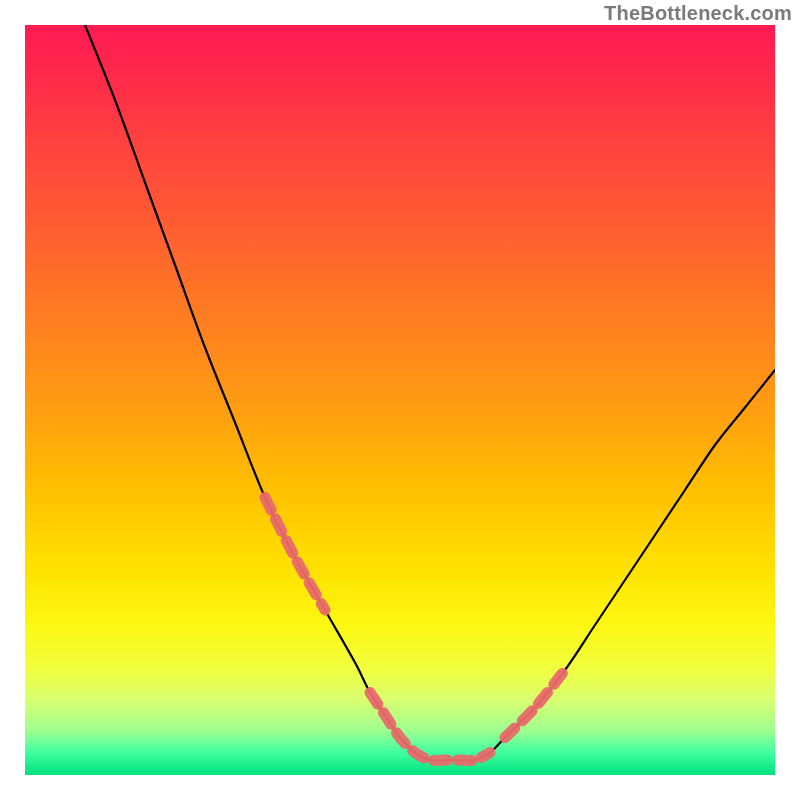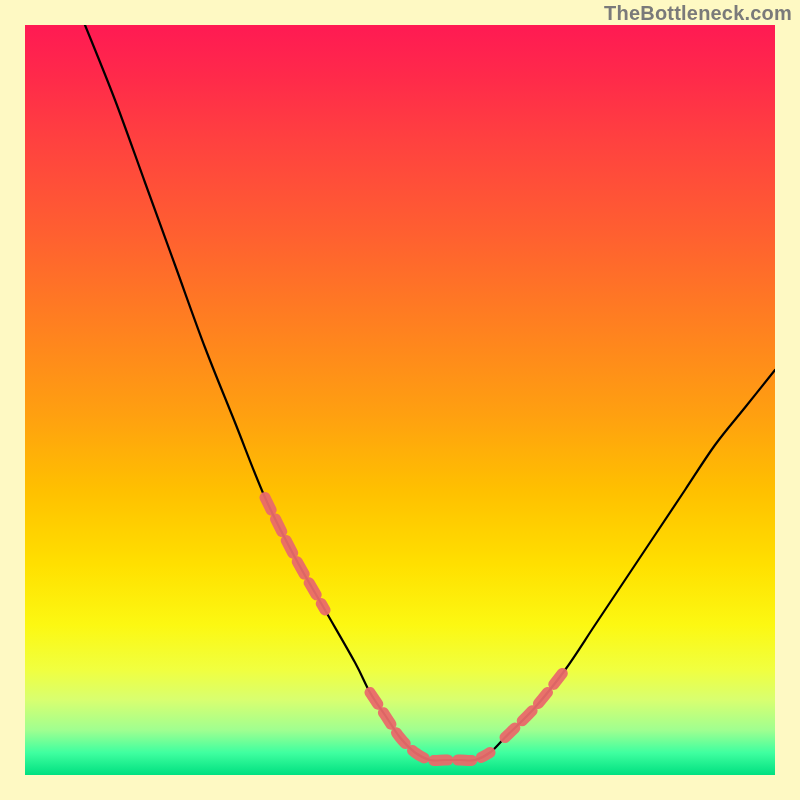--- a/index.html
+++ b/index.html
@@ -7,21 +7,21 @@
     padding: 0;
     background: #000;
     width: 800px;
     height: 800px;
     overflow: hidden;
   }
   .container {
     position: relative;
     width: 800px;
     height: 800px;
-    background: #fef9c3;
+    background: #ffffff;
   }
   .plot-area {
     position: absolute;
     left: 25px;
     top: 25px;
     width: 750px;
     height: 750px;
     background: linear-gradient(to bottom,
       #ff1a53 0%,
       #ff2a4a 7%,

